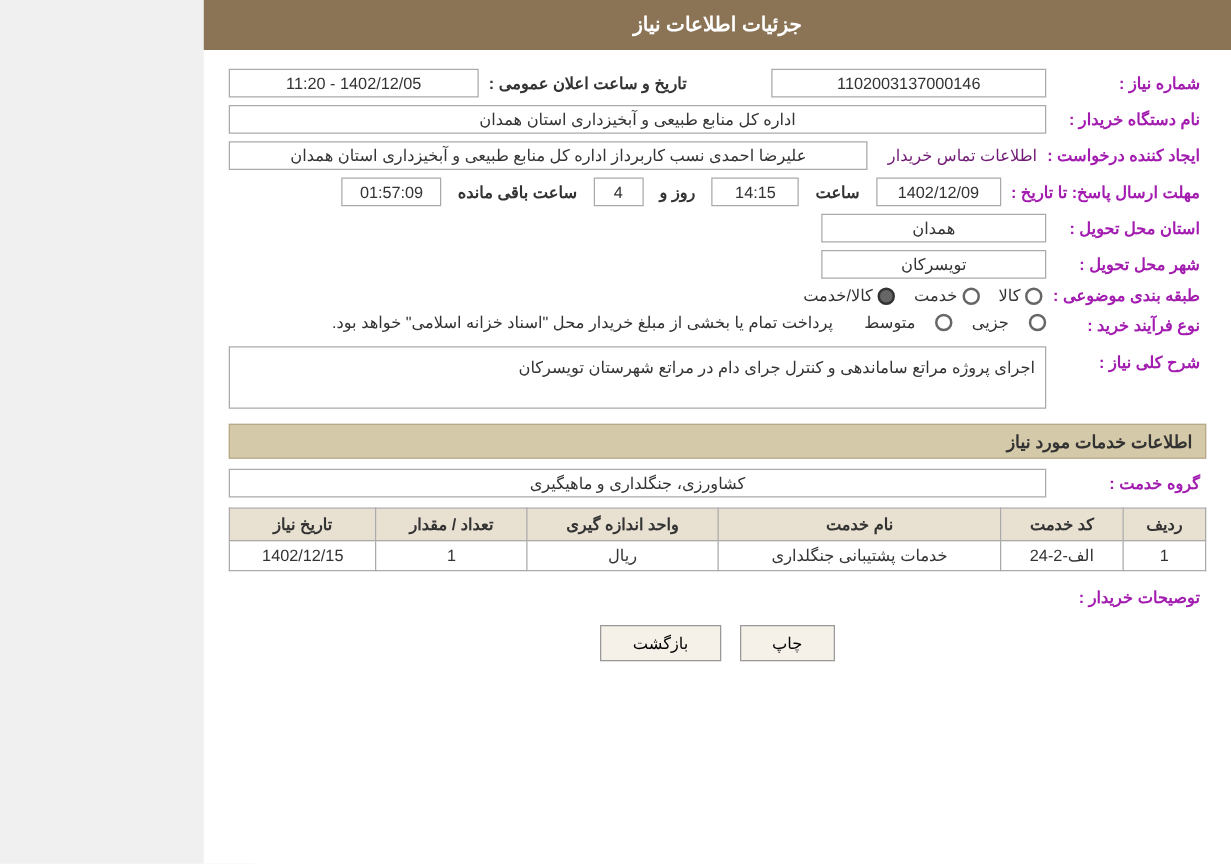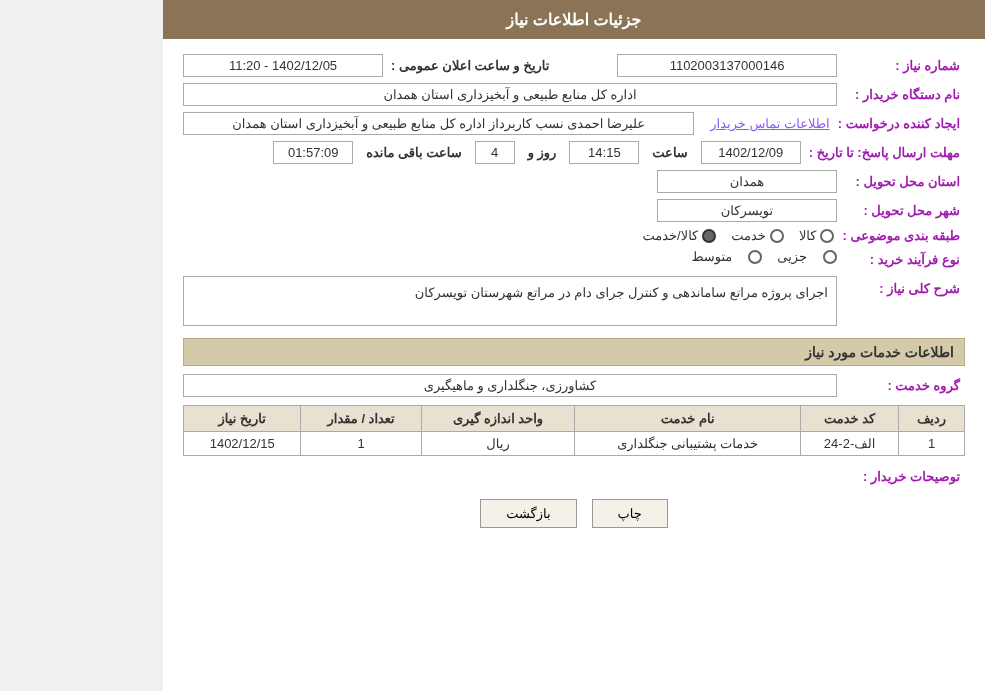--- a/index.html
+++ b/index.html
@@ -52,23 +52,22 @@
       text-align: center;
     }
     .value-box-wide {
       border: 1px solid #aaa;
       background: #fff;
       padding: 3px 8px;
       flex: 1;
       text-align: center;
     }
     .link-blue {
-      color: #8b5cf6;
+      color: #701a75;
       cursor: pointer;
-      text-decoration: underline;
     }
     .row-group {
       display: flex;
       align-items: center;
       gap: 8px;
       margin-bottom: 6px;
     }
     .inline-label {
       font-weight: bold;
       white-space: nowrap;
@@ -238,20 +237,21 @@
       <span class="label">نوع فرآیند خرید :</span>
       <div class="proc-row">
         <div class="proc-item">
           <span class="radio-circle"></span>
           <span>جزیی</span>
         </div>
         <div class="proc-item">
           <span class="radio-circle"></span>
           <span>متوسط</span>
         </div>
+        <span style="color:#333; margin-right:10px;">پرداخت تمام یا بخشی از مبلغ خریدار محل "اسناد خزانه اسلامی" خواهد بود.</span>
       </div>
     </div>
 
     <div class="row-group" style="align-items:flex-start;">
       <span class="label" style="padding-top:5px;">شرح کلی نیاز :</span>
       <div class="sharh-box" style="flex:1;">اجرای پروژه مراتع ساماندهی و کنترل جرای دام در مراتع شهرستان تویسرکان</div>
     </div>
 
     <div class="section-title">اطلاعات خدمات مورد نیاز</div>
 

